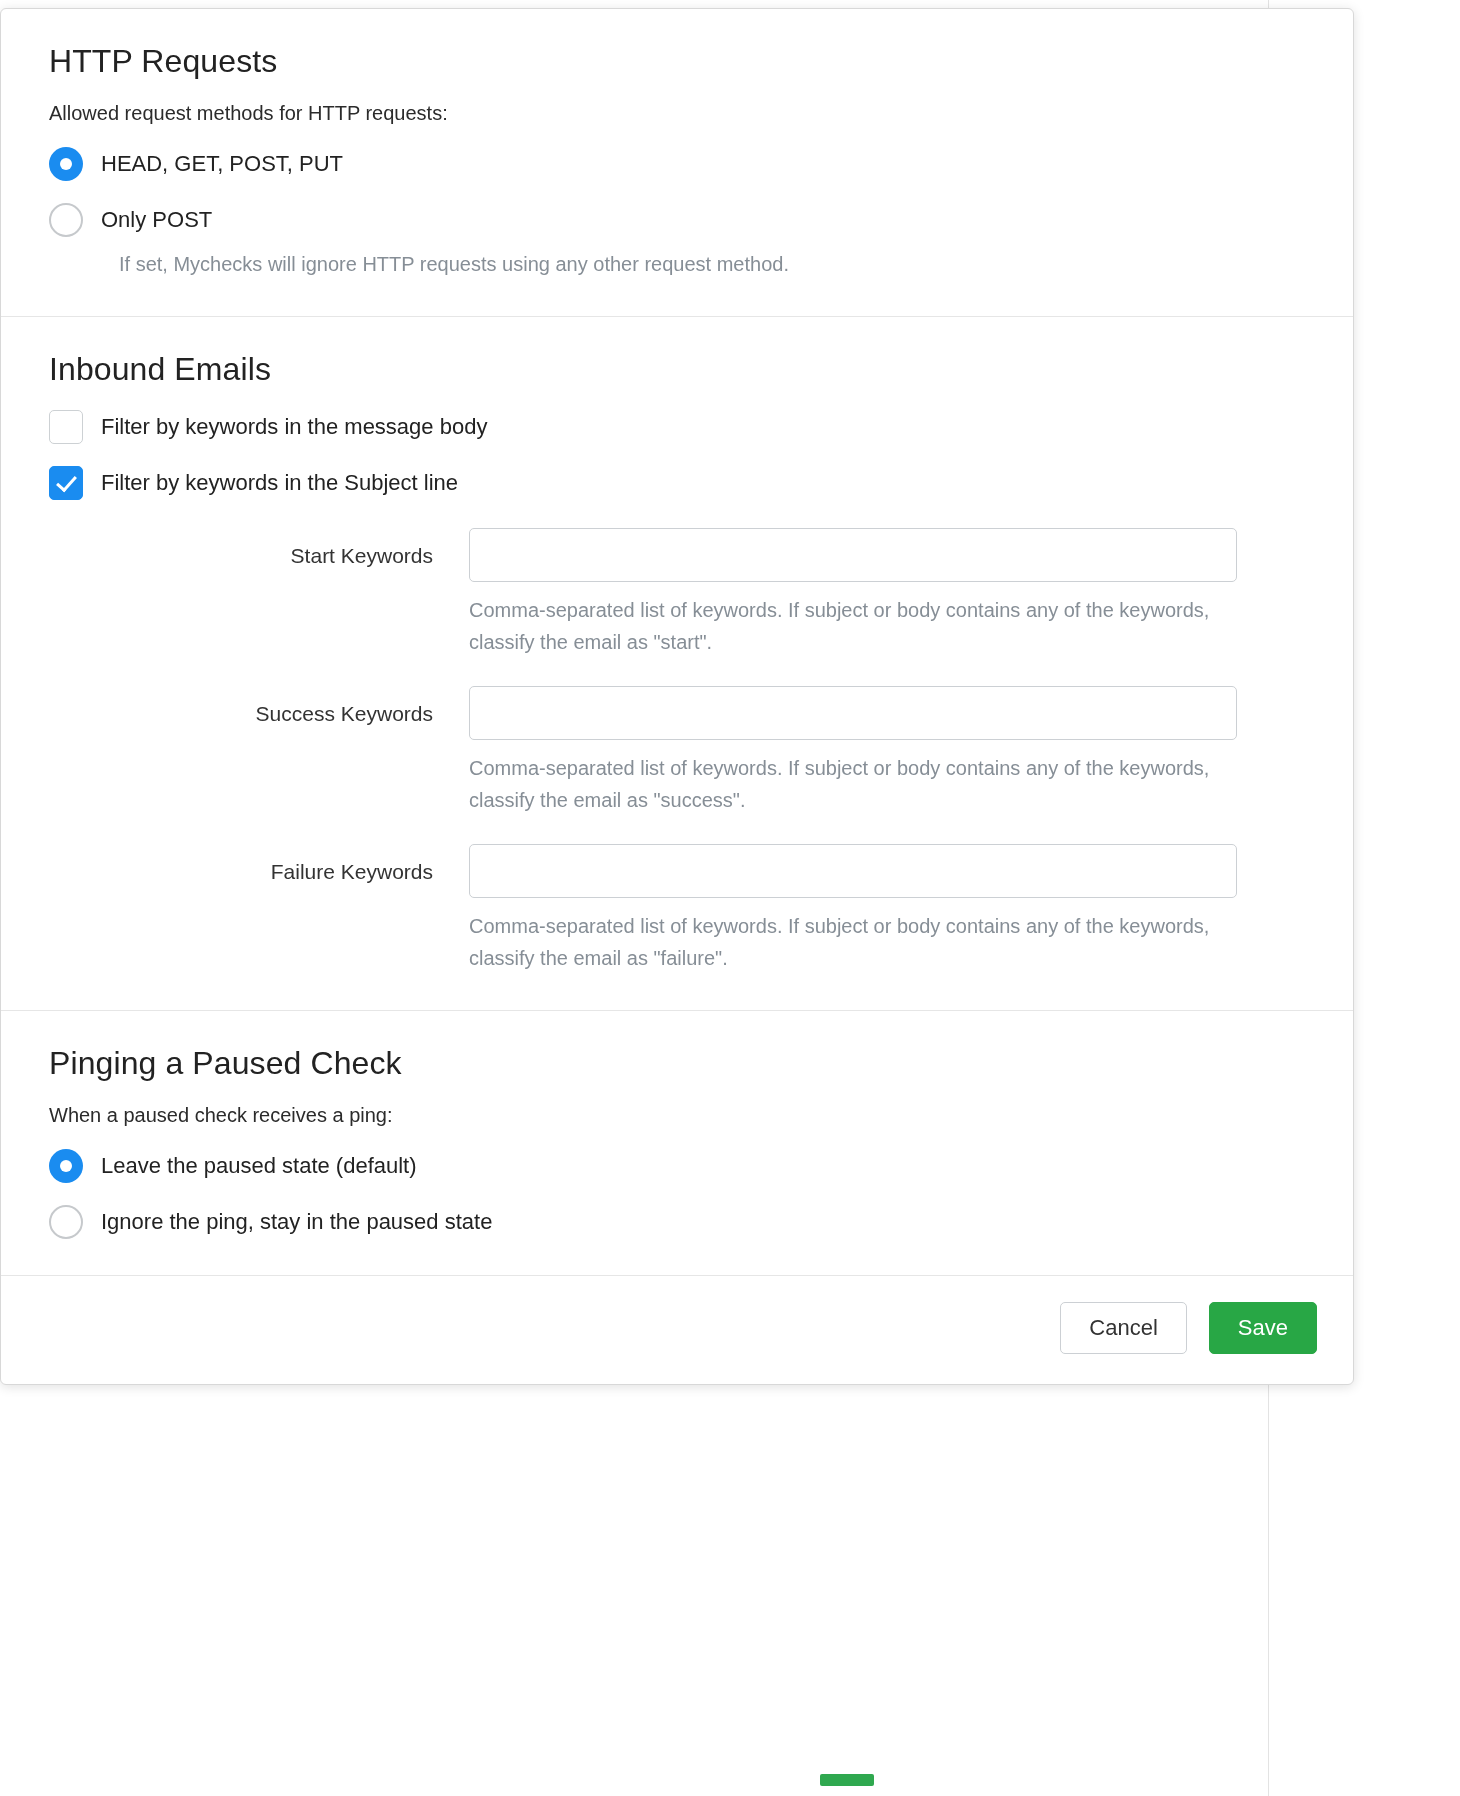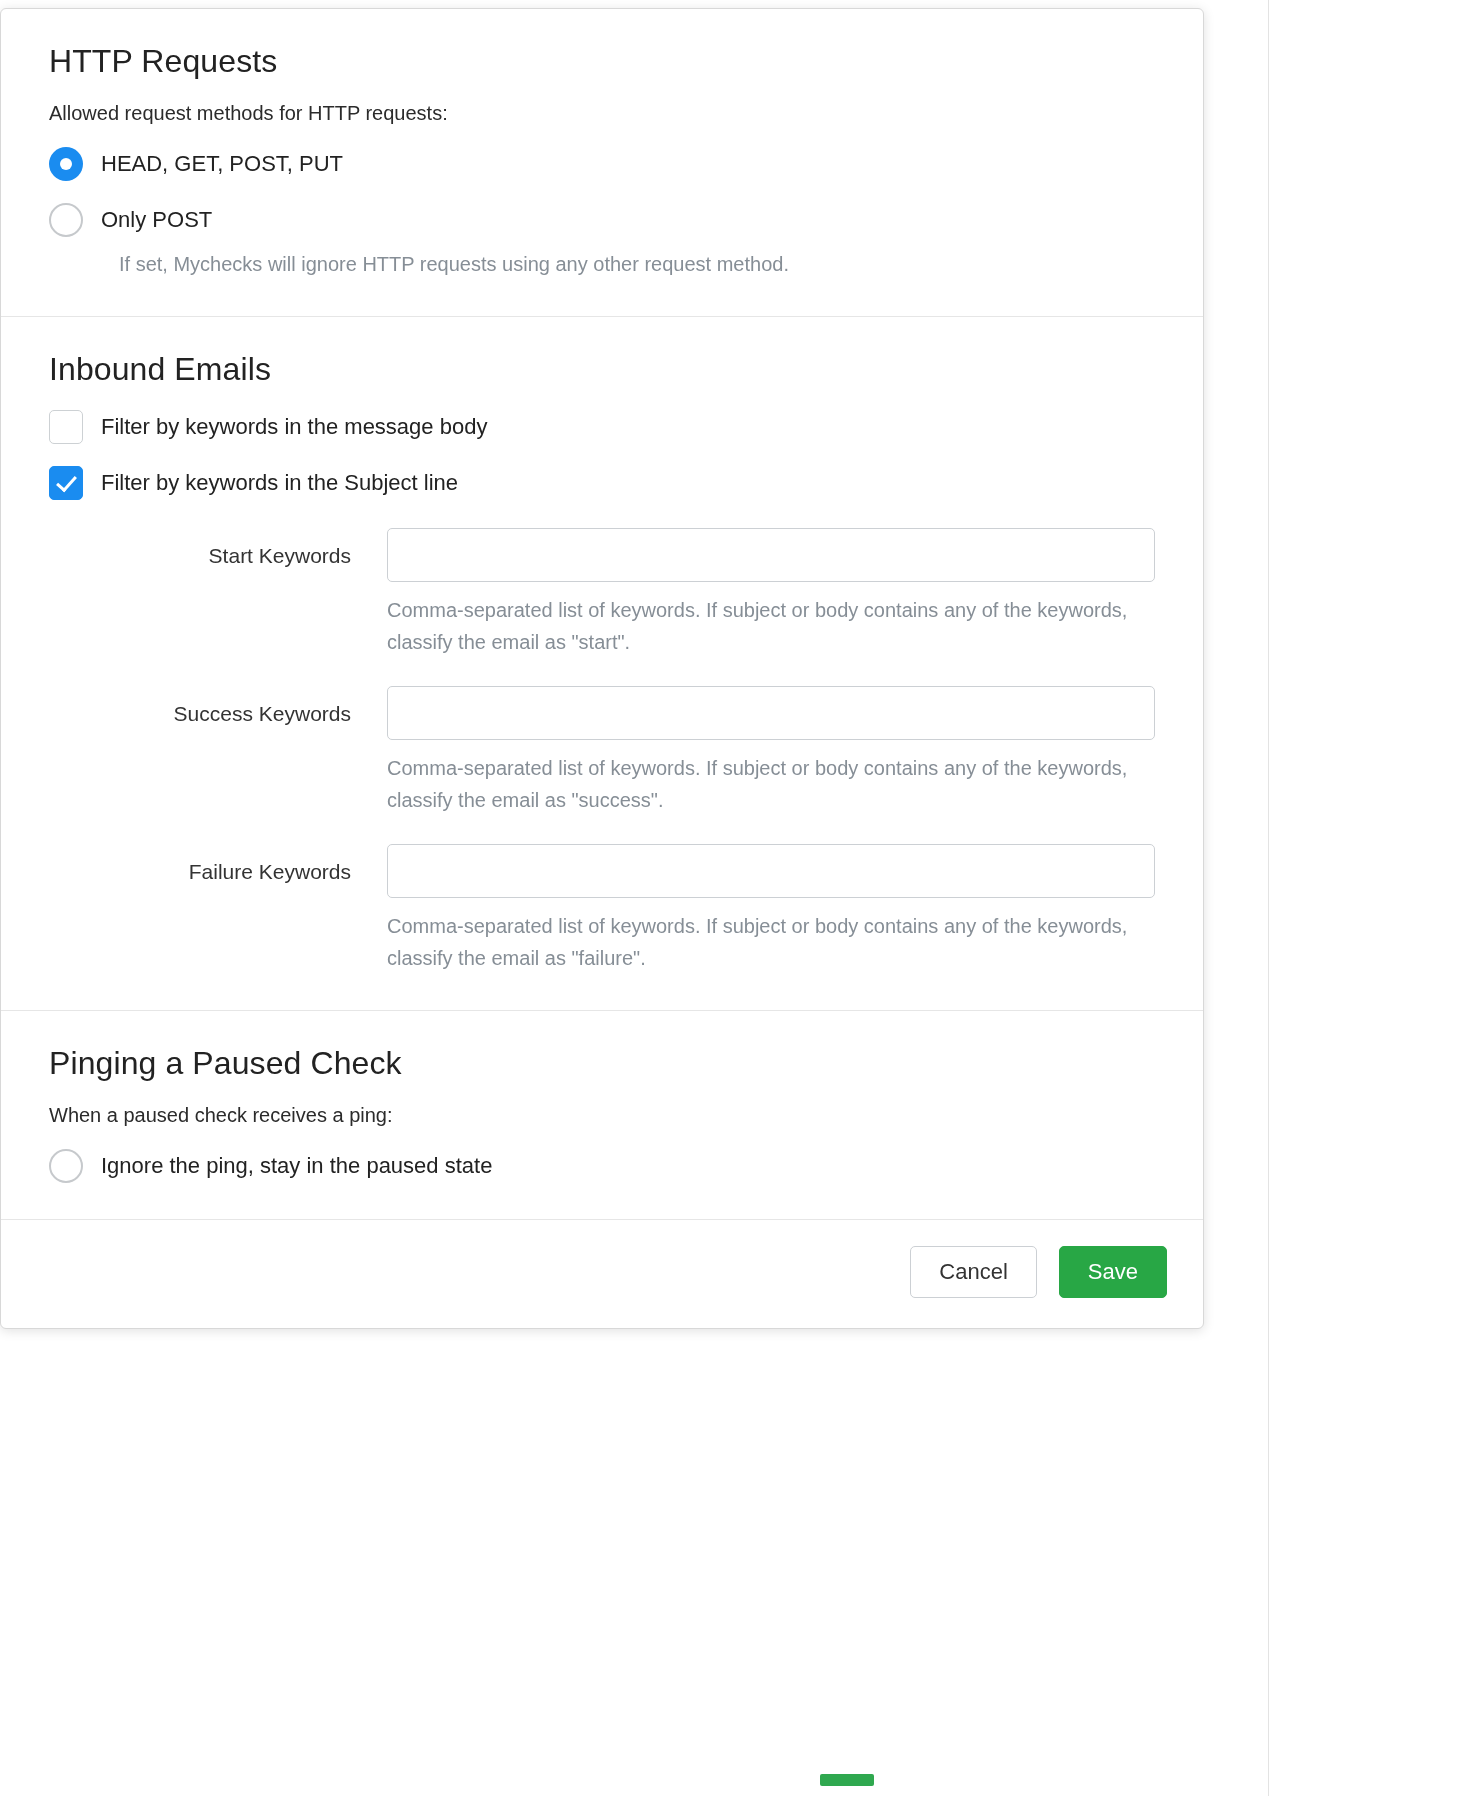--- a/index.html
+++ b/index.html
@@ -25,21 +25,21 @@
     position: absolute;
     left: 0; top: 0;
     width: 1460px; height: 1796px;
     background: #ffffff;
   }
 
   .modal {
     position: absolute;
     left: 0;
     top: 8px;
-    width: 1204px;
+    width: 1354px;
     background: #ffffff;
     border: 1px solid #d8d8d8;
     border-radius: 6px;
     box-shadow: 0 2px 12px rgba(0,0,0,0.12);
     box-sizing: border-box;
   }
 
   .section {
     padding: 34px 48px 36px 48px;
     border-bottom: 1px solid #e6e6e6;
@@ -289,20 +289,24 @@
           <input class="text-input" type="text" value="" style="">
           <div class="field-help">Comma-separated list of keywords. If subject or body contains any of the keywords, classify the email as "failure".</div>
         </div>
       </div>
     </div>
 
     <div class="section last">
       <h2 class="section-title">Pinging a Paused Check</h2>
       <p class="section-desc">When a paused check receives a ping:</p>
 
+      <div class="radio-row">
+        <span class="radio checked"></span>
+        <span class="radio-label">Leave the paused state (default)</span>
+      </div>
 
       <div class="radio-row">
         <span class="radio"></span>
         <span class="radio-label">Ignore the ping, stay in the paused state</span>
       </div>
     </div>
 
     <div class="modal-footer">
       <button class="btn btn-cancel">Cancel</button>
       <button class="btn btn-save">Save</button>

